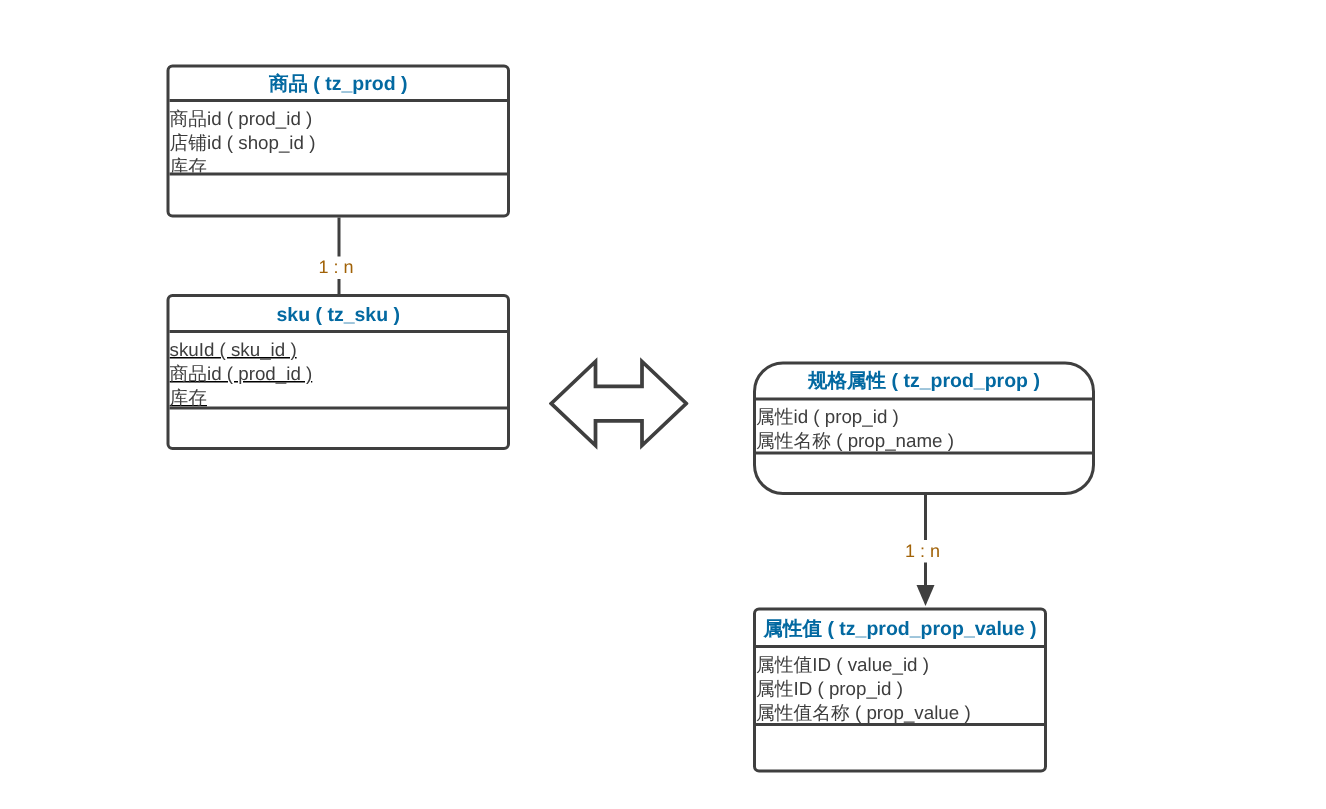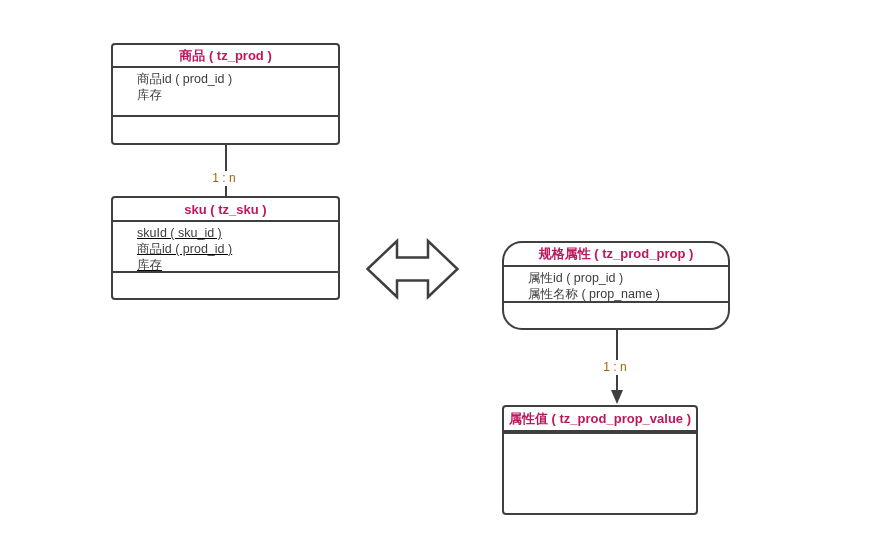--- a/index.html
+++ b/index.html
@@ -23,30 +23,30 @@
     border: 2px solid #3f3f3f;
     border-radius: 4px;
     display: flex;
     flex-direction: column;
   }
   .tb-header {
     box-sizing: border-box;
     border-bottom: 2px solid #3f3f3f;
     font-weight: bold;
     font-size: 13px;
-    color: #be185d;
+    color: #0369a1;
     display: flex;
     align-items: center;
     justify-content: center;
     white-space: nowrap;
     text-align: center;
   }
   .tb-fields {
     box-sizing: border-box;
-    padding: 3px 8px 0 24px;
+    padding: 3px 8px 0 0;
     overflow: hidden;
   }
   .tb-field {
     font-size: 12.5px;
     line-height: 16px;
     color: #3d3d3d;
     white-space: nowrap;
   }
   .tb-empty {
     border-top: 2px solid #3f3f3f;
@@ -87,20 +87,21 @@
 </style>
 </head>
 <body>
 
 <div class="canvas">
 
   <div class="table-box" style="left:111px; top:43px; width:229px; height:102px;">
     <div class="tb-header" style="height:23px;">商品 ( tz_prod )</div>
     <div class="tb-fields" style="height:47px;">
       <div class="tb-field">商品id ( prod_id )</div>
+      <div class="tb-field">店铺id ( shop_id )</div>
       <div class="tb-field">库存</div>
     </div>
     <div class="tb-empty"></div>
   </div>
 
   <div class="rel-line" style="left:225px; top:145px; height:62px;"></div>
   <div class="rel-head-down" style="left:220px; top:199px;"></div>
   <span class="rel-label" style="left:224px; top:171px;">1 : n</span>
 
   <div class="table-box" style="left:111px; top:196px; width:229px; height:104px;">
@@ -127,16 +128,21 @@
     </div>
     <div class="tb-empty"></div>
   </div>
 
   <div class="rel-line" style="left:616px; top:330px; height:66px;"></div>
   <div class="rel-head-down" style="left:611px; top:390px;"></div>
   <span class="rel-label" style="left:615px; top:360px;">1 : n</span>
 
   <div class="table-box" style="left:502px; top:405px; width:196px; height:110px;">
     <div class="tb-header" style="height:25px;">属性值 ( tz_prod_prop_value )</div>
+    <div class="tb-fields" style="height:50px;">
+      <div class="tb-field">属性值ID ( value_id )</div>
+      <div class="tb-field">属性ID ( prop_id )</div>
+      <div class="tb-field">属性值名称 ( prop_value )</div>
+    </div>
     <div class="tb-empty"></div>
   </div>
 
 </div>
 
 </body></html>

